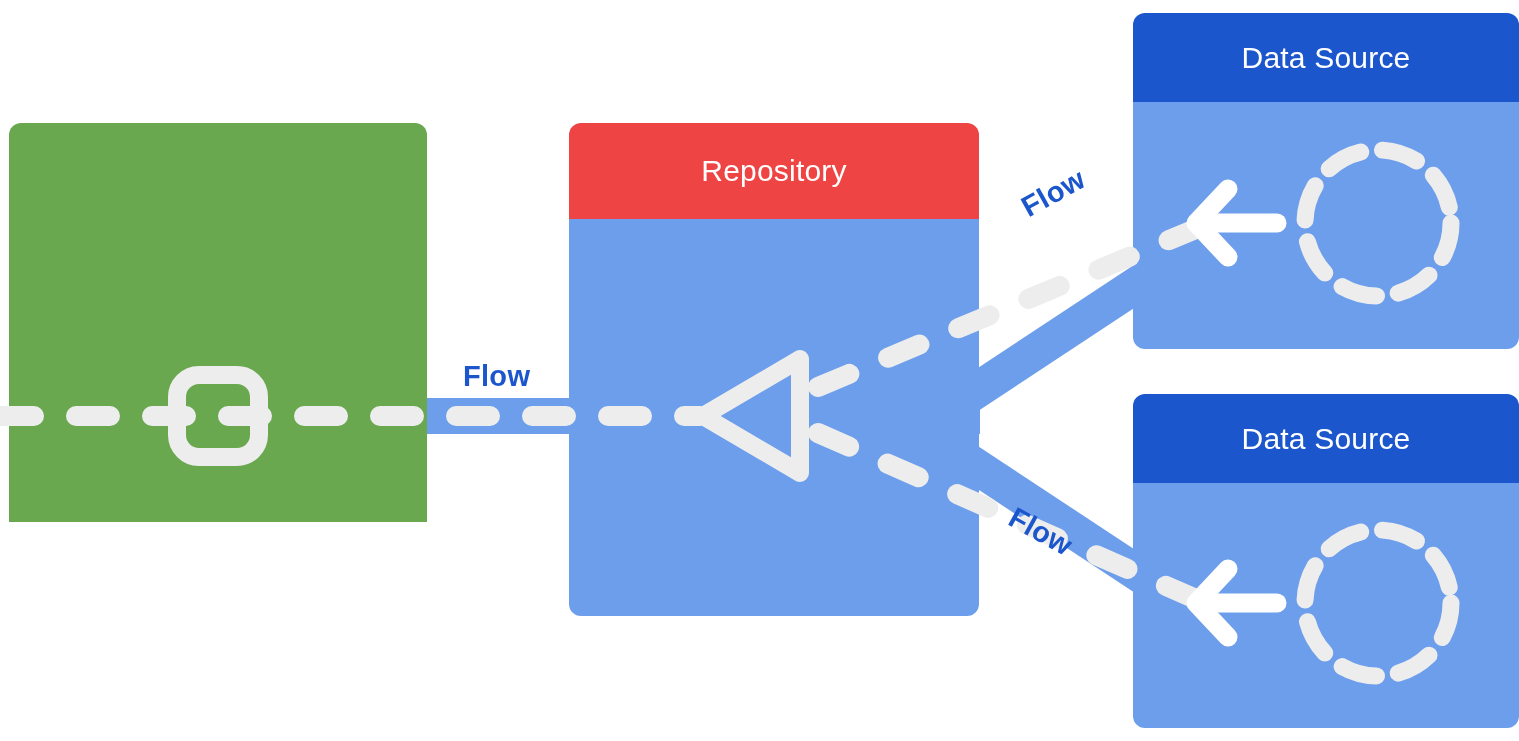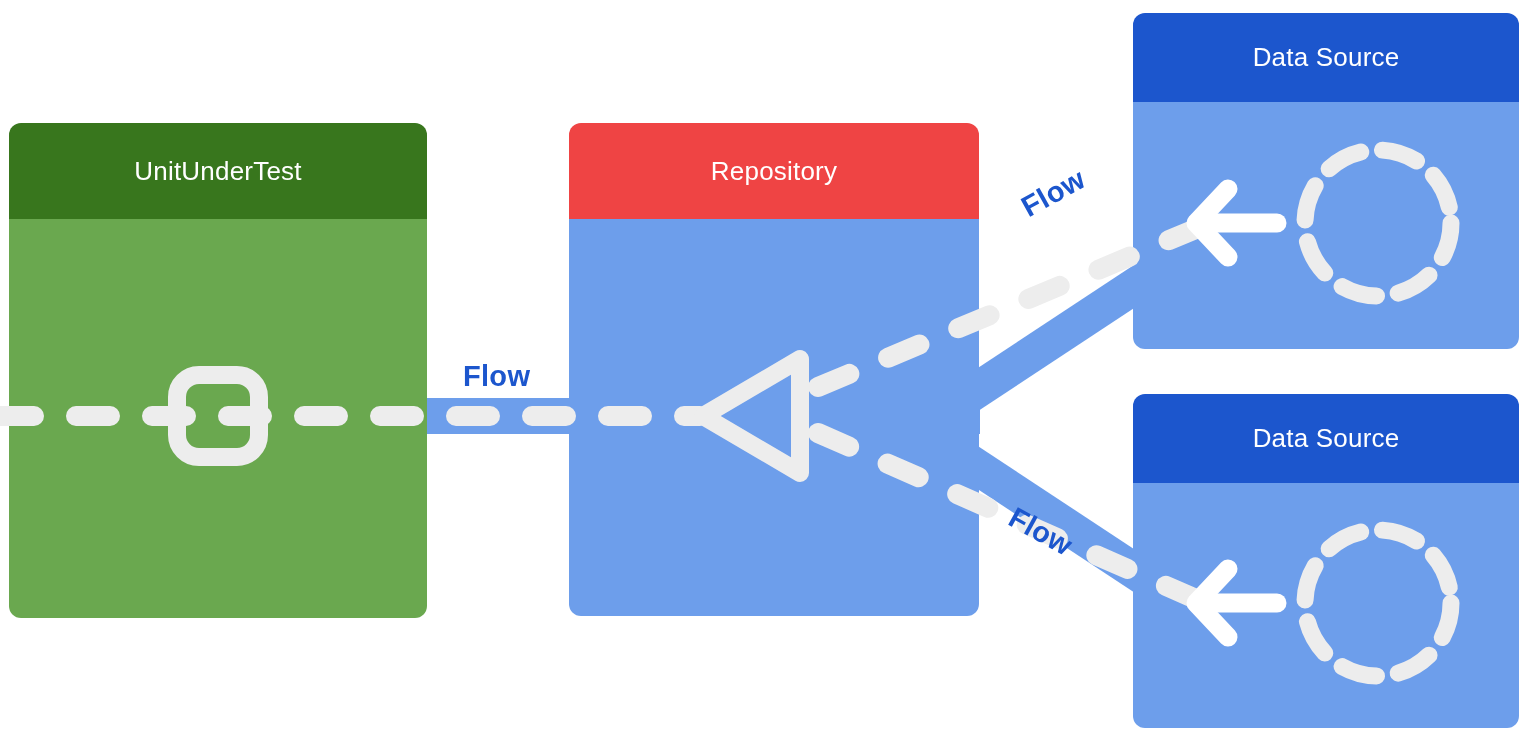--- a/index.html
+++ b/index.html
@@ -31,21 +31,21 @@
     border-radius: 12px;
     overflow: hidden;
     box-sizing: border-box;
   }
   .node-header {
     width: 100%;
     display: flex;
     align-items: center;
     justify-content: center;
     color: #ffffff;
-    font-size: 26px;
+    font-size: 30px;
     font-weight: 400;
     letter-spacing: 0.2px;
     box-sizing: border-box;
   }
   .node-body {
     width: 100%;
     box-sizing: border-box;
   }
   
   #node-uut {
@@ -144,23 +144,20 @@
 
       <polygon points="905,416 1190,228 1210,258 925,446" fill="#6d9eeb"></polygon>
       <rect x="1133" y="205" width="120" height="36" fill="#6d9eeb"></rect>
 
       <polygon points="905,398 1190,586 1170,616 885,428" fill="#6d9eeb"></polygon>
       <rect x="1133" y="585" width="120" height="36" fill="#6d9eeb"></rect>
     </g>
   </svg>
 
   <div class="node-box" id="node-uut">
-    <div class="node-header">
-      <span>UnitUnderTest</span>
-    </div>
     <div class="node-body"></div>
   </div>
 
   <div class="node-box" id="node-repo">
     <div class="node-header">
       <span>Repository</span>
     </div>
     <div class="node-body"></div>
   </div>
 

